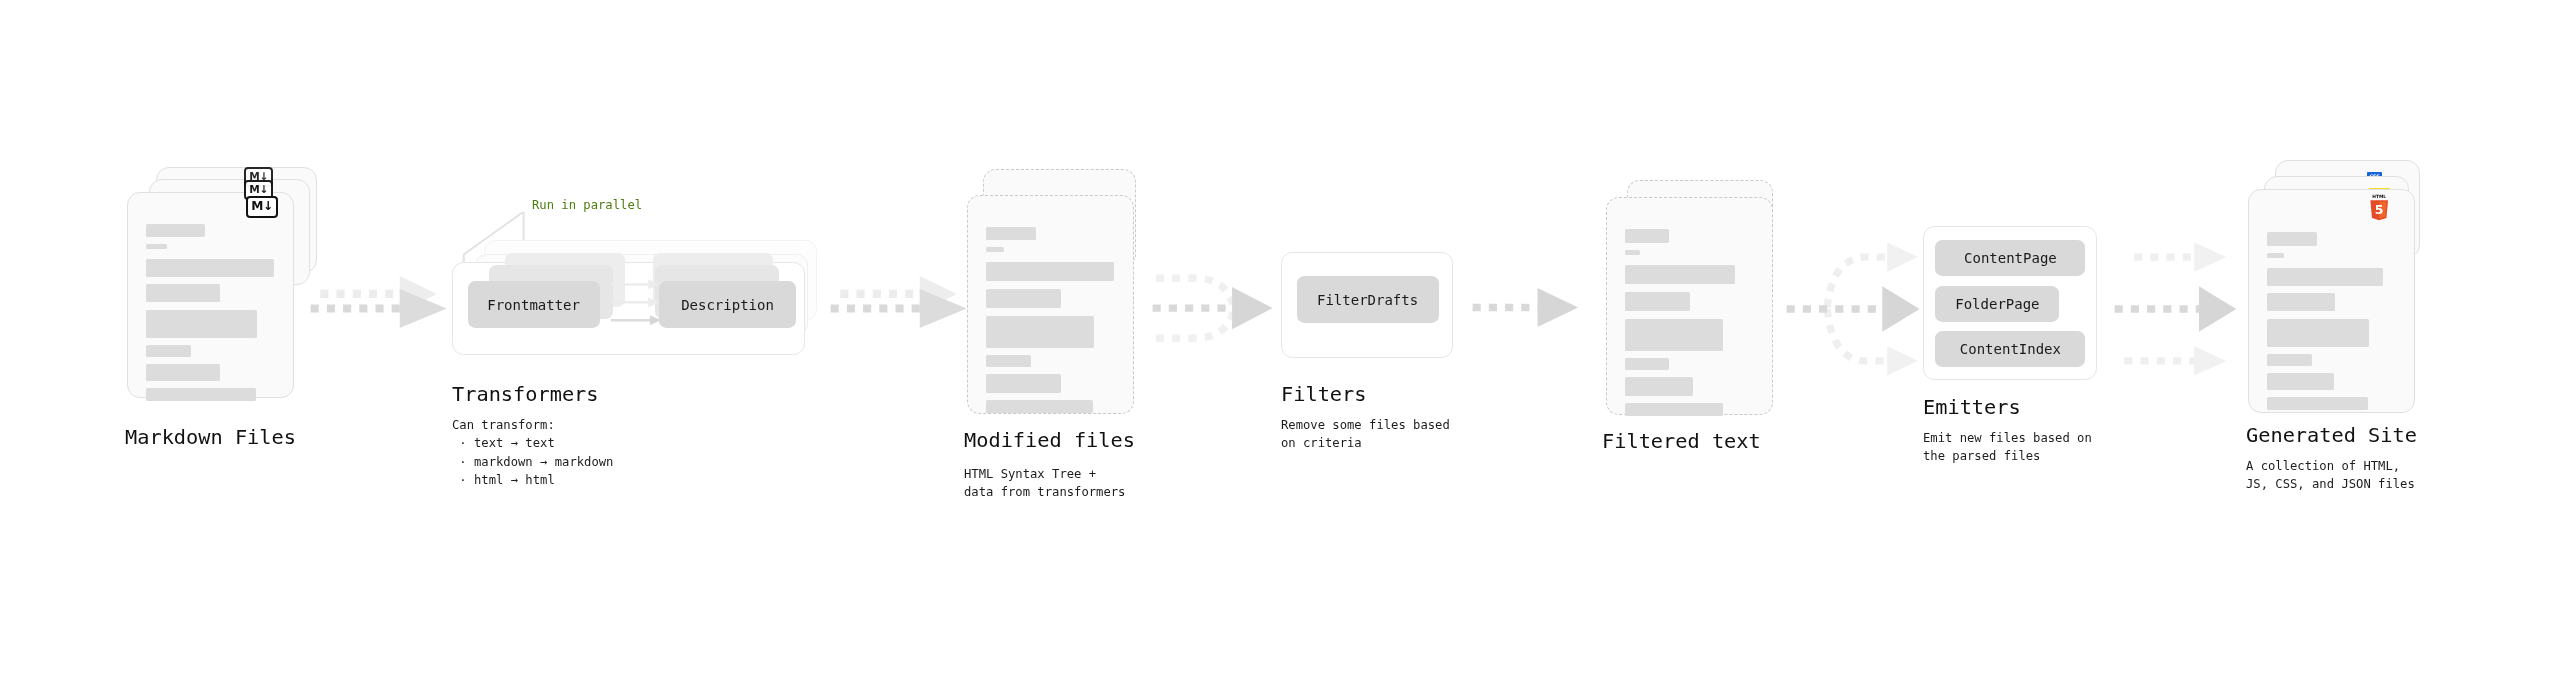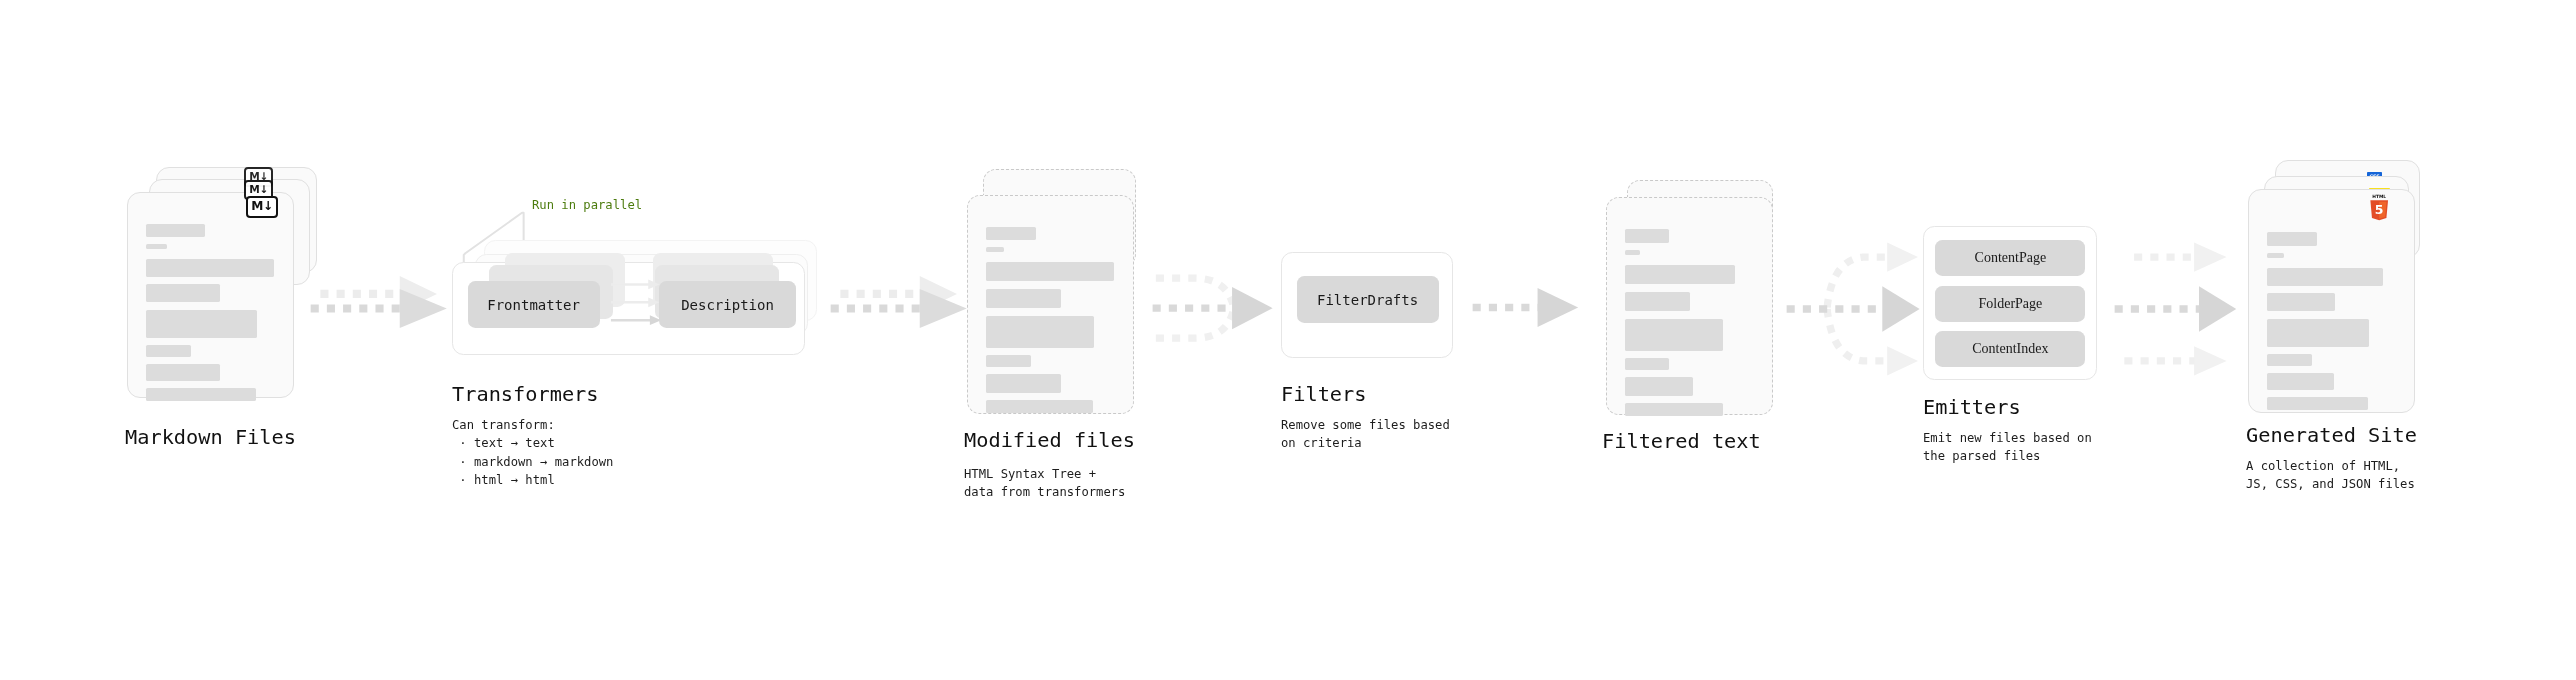--- a/index.html
+++ b/index.html
@@ -250,23 +250,23 @@
       <path d="M52,90 Q58,150 96,154 L130,154"></path>
     </g>
     <polygon points="126,8 164,26 126,44" fill="#f1f1f1"></polygon>
     <polygon points="126,136 164,154 126,172" fill="#f1f1f1"></polygon>
     <g stroke="#d9d9d9" stroke-width="9" stroke-dasharray="10 10" fill="none">
       <line x1="2" y1="90" x2="124" y2="90"></line>
     </g>
     <polygon points="120,62 166,90 120,118" fill="#d6d6d6"></polygon>
   </svg>
 
-  <div class="procbox" style="left:1923px; top:226px; width:174px; height:154px;font-family:Liberation Serif, serif;">
+  <div class="procbox" style="left:1923px; top:226px; width:174px; height:154px;">
     <div class="chip" style="left:11.4px; top:13px; width:150px; height:36px;">ContentPage</div>
-    <div class="chip" style="left:11.4px; top:59px; width:150px; height:36px;">FolderPage</div>
+    <div class="chip" style="left:11.4px; top:59px; width:124px; height:36px;">FolderPage</div>
     <div class="chip" style="left:11.4px; top:104px; width:150px; height:36px;">ContentIndex</div>
   </div>
   <div class="title" style="left:1923px; top:395px;">Emitters</div>
   <div class="sub" style="left:1923px; top:429px;">Emit new files based on
 the parsed files</div>
 
   <svg style="left:2113px; top:236px;" width="146" height="146" viewBox="0 0 180 180">
     <g stroke="#efefef" stroke-width="9" stroke-dasharray="10 10" fill="none">
       <line x1="26" y1="26" x2="104" y2="26"></line>
       <line x1="14" y1="154" x2="104" y2="154"></line>

